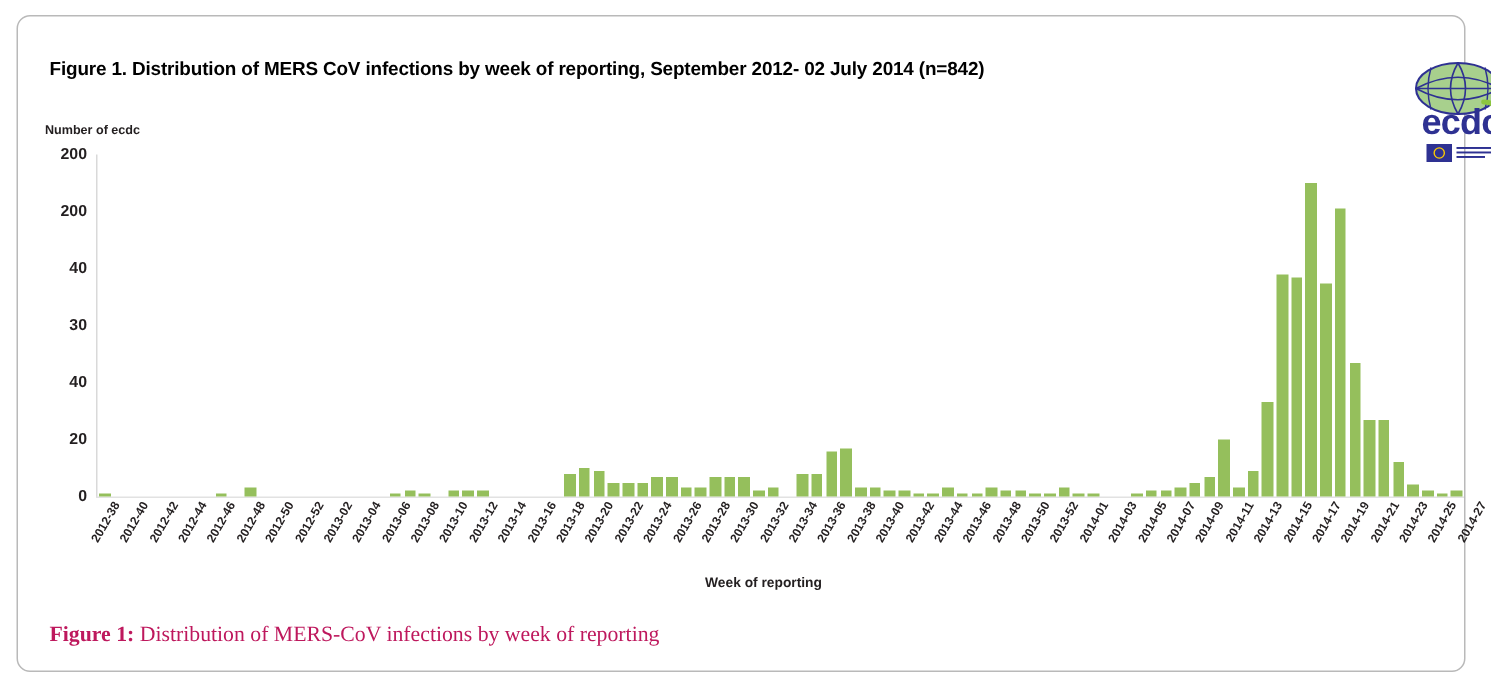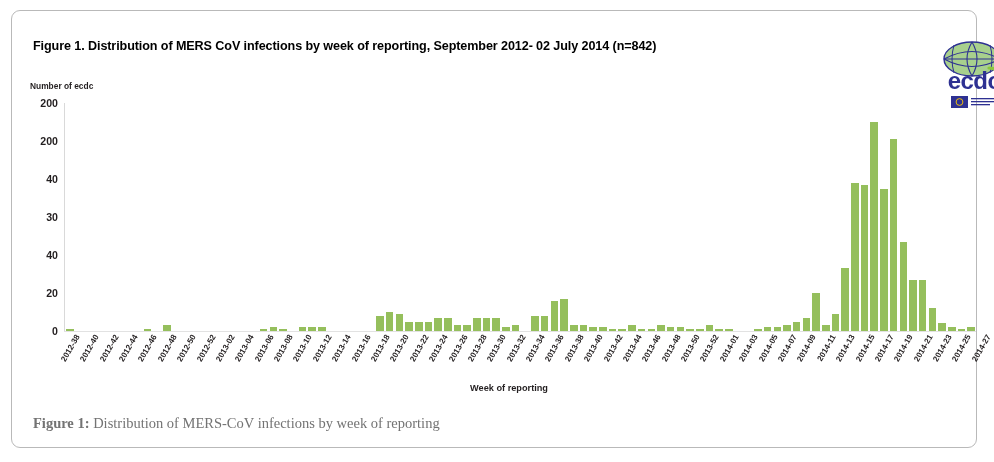--- a/index.html
+++ b/index.html
@@ -64,21 +64,21 @@
   }
 
   #xaxis-title{
     position:absolute; left:0; top:372px; width:994px; text-align:center;
     font-size:9.2px; font-weight:bold; color:#231f20;
   }
 
   #figure-caption{
     position:absolute; left:21px; top:404px;
     font-family:"Liberation Serif",serif;
-    font-size:14.5px; color:#737373; white-space:nowrap;
+    font-size:14.5px; color:#be185d; white-space:nowrap;
   }
   #figure-caption .cap-strong{font-weight:bold;}
 </style>
 </head>
 <body>
 
 <div id="figure-card">
 
   <div id="chart-title">Figure 1. Distribution of MERS CoV infections by week of reporting, September 2012- 02 July 2014 (n=842)</div>
 

